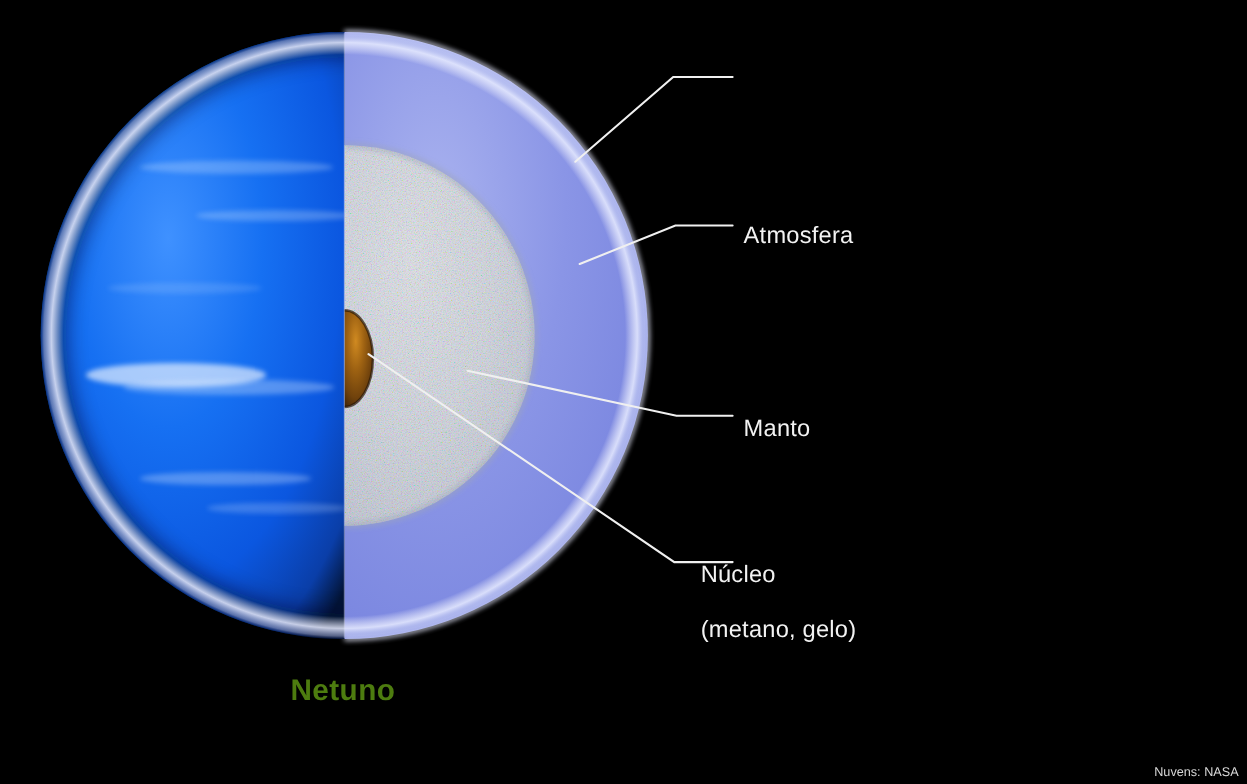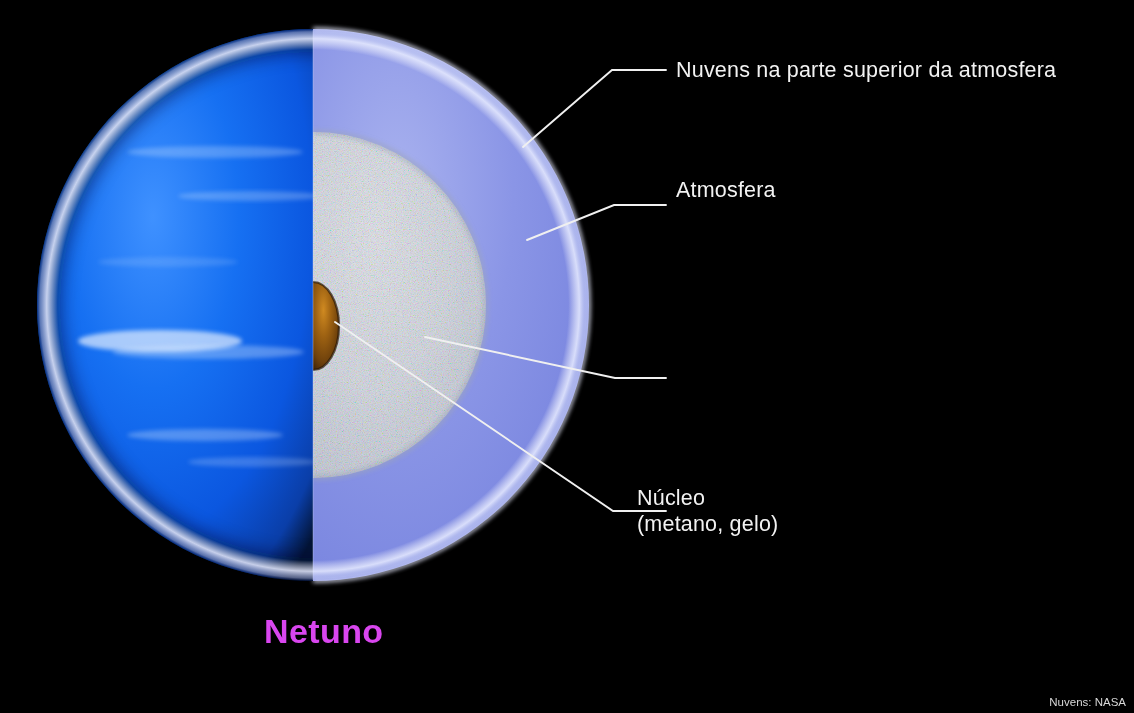--- a/index.html
+++ b/index.html
@@ -30,34 +30,34 @@
     position: absolute;
     color: #f2f2f2;
     font-family: "Liberation Sans", sans-serif;
     font-size: 21.5px;
     font-weight: 300;
     line-height: 26px;
     letter-spacing: 0.2px;
     white-space: nowrap;
     text-shadow: 0 0 1px rgba(0,0,0,0.9);
   }
-  .label .sub { display: block; }
+  .label .sub { display: block; margin-top: 24px; }
 
   #label-clouds   { left: 676px; top: 57px;  }
   #label-atmos    { left: 676px; top: 177px; }
   #label-mantle   { left: 676px; top: 352px; }
   #label-core     { left: 637px; top: 485px; }
 
   #planet-title {
     position: absolute;
     left: 264px;
     top: 612px;
-    color: #d946ef;
-    font-family: "Liberation Sans", sans-serif;
-    font-size: 34px;
+    color: #4d7c0f;
+    font-family: "Liberation Sans", sans-serif;
+    font-size: 27px;
     font-weight: 700;
     letter-spacing: 0.4px;
     white-space: nowrap;
   }
 
   #image-credit {
     position: absolute;
     right: 8px;
     bottom: 5px;
     color: #d8d8d8;
@@ -202,29 +202,27 @@
     <circle cx="313" cy="305" r="276" fill="url(#gRim)"></circle>
 
     <g stroke="#f0f0f0" stroke-width="1.9" fill="none" stroke-linecap="round">
       <polyline points="523,147 612,70 666,70"></polyline>
       <polyline points="527,240 614,205 666,205"></polyline>
       <polyline points="425,337 615,378 666,378"></polyline>
       <polyline points="335,322 613,511 666,511"></polyline>
     </g>
   </svg>
 
-  <div class="label" id="label-clouds">
-    <span>Nuvens na parte superior da atmosfera</span>
-  </div>
 
   <div class="label" id="label-atmos">
     <span class="sub">Atmosfera</span>
   </div>
 
   <div class="label" id="label-mantle">
+    <span class="sub">Manto</span>
   </div>
 
   <div class="label" id="label-core">
     <span class="sub">Núcleo</span>
     <span class="sub">(metano, gelo)</span>
   </div>
 
   <div id="planet-title">Netuno</div>
 
   <div id="image-credit">Nuvens: NASA</div>

